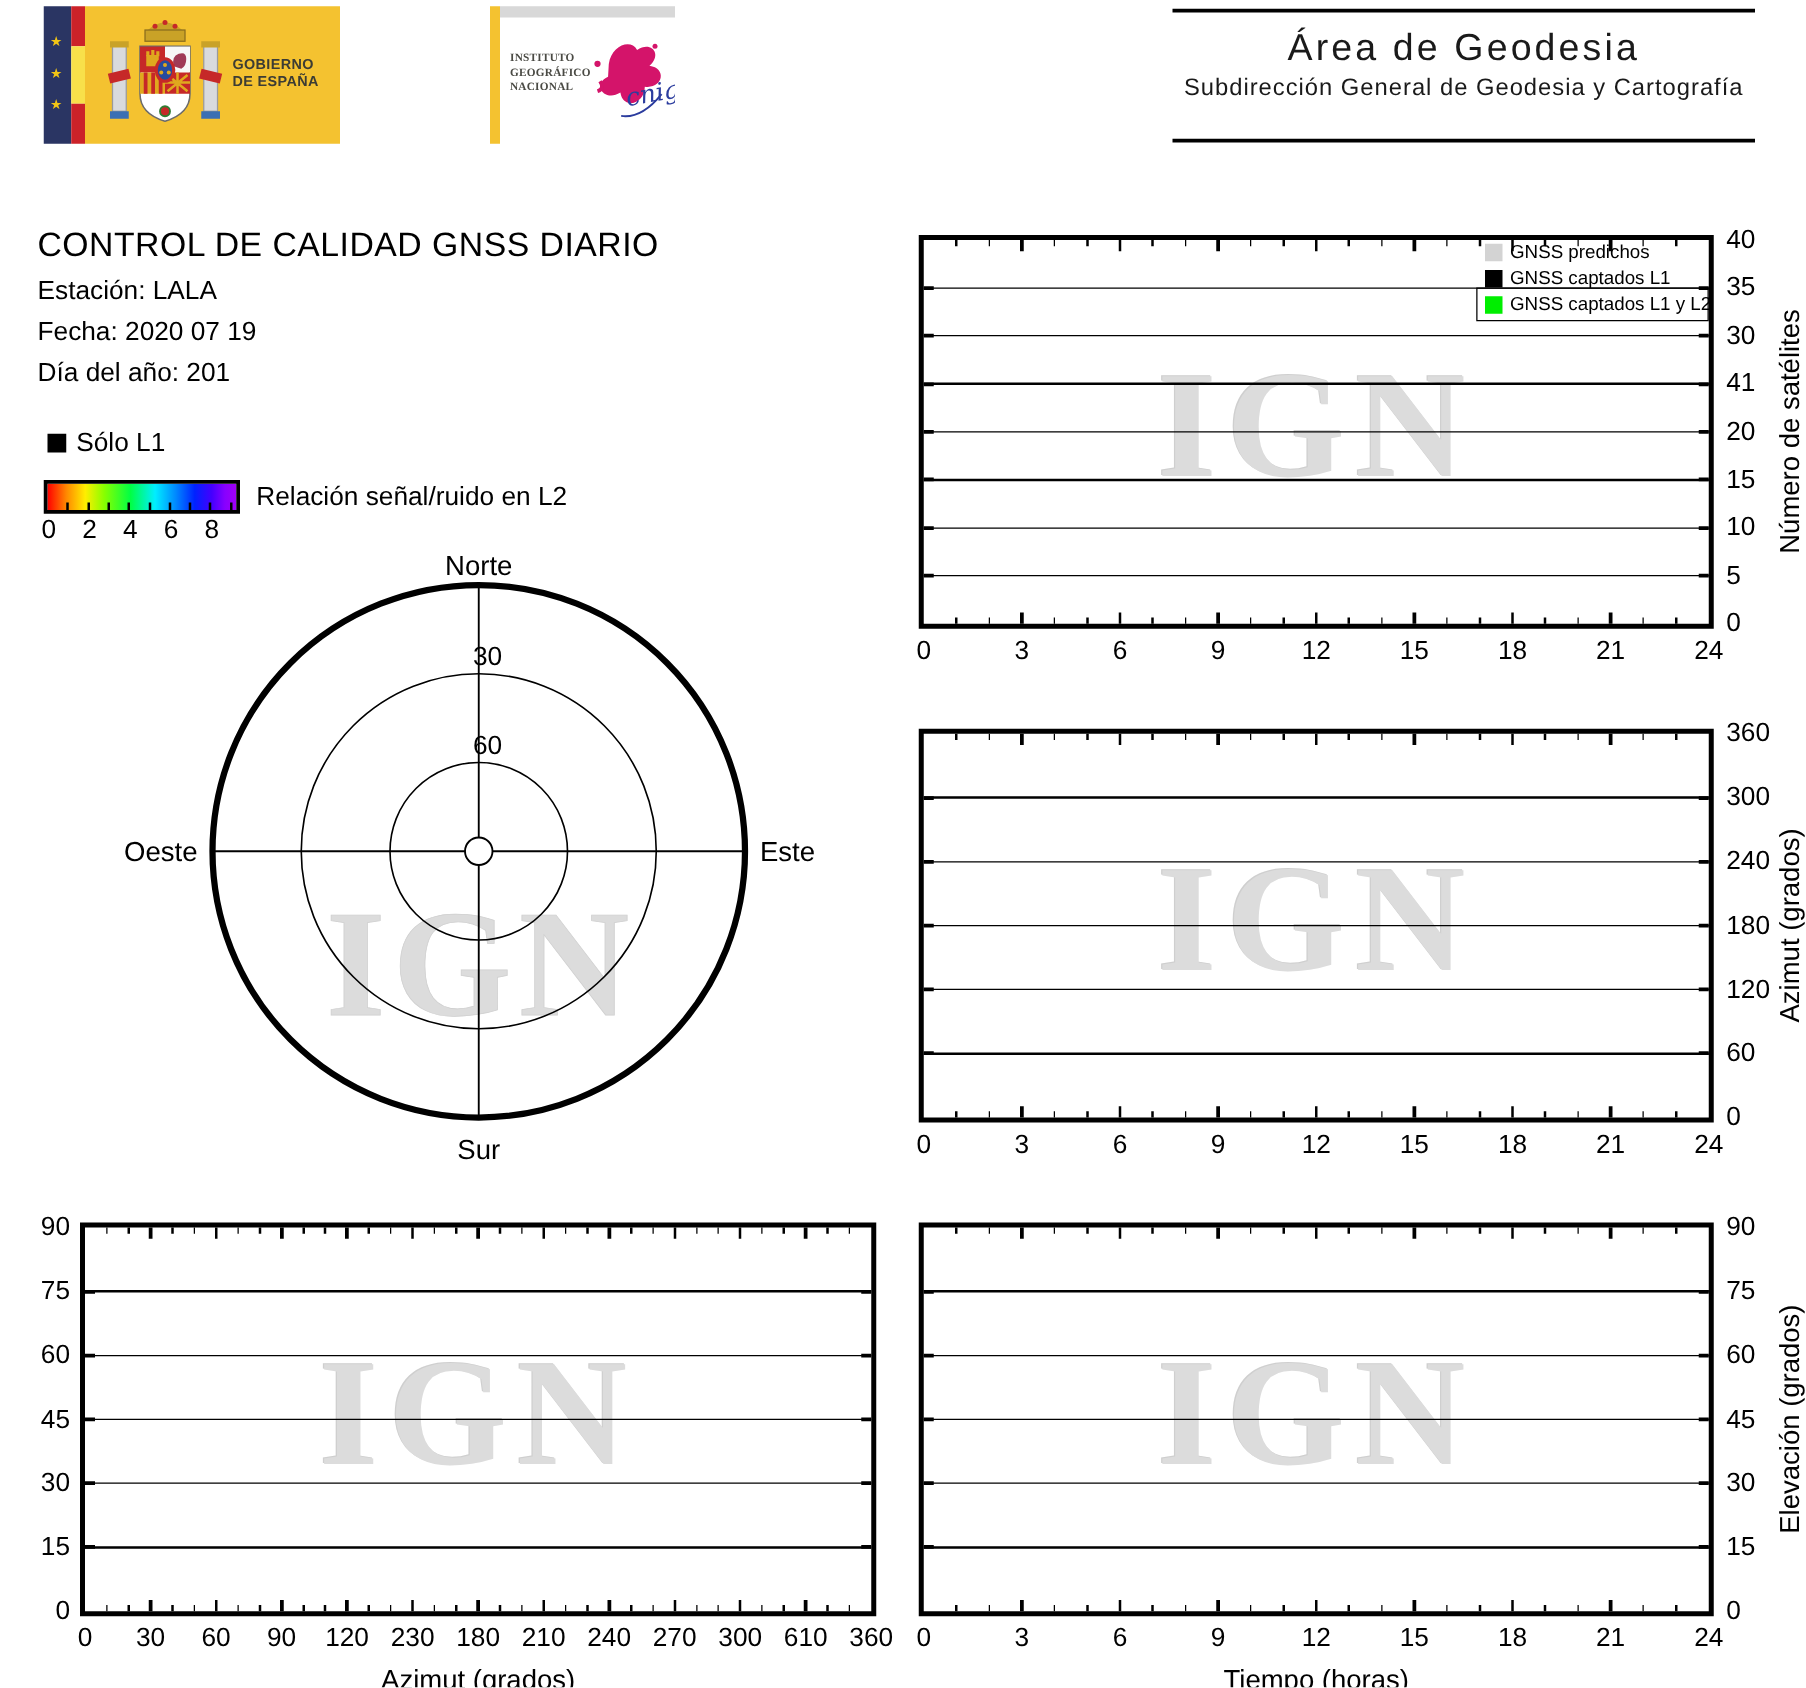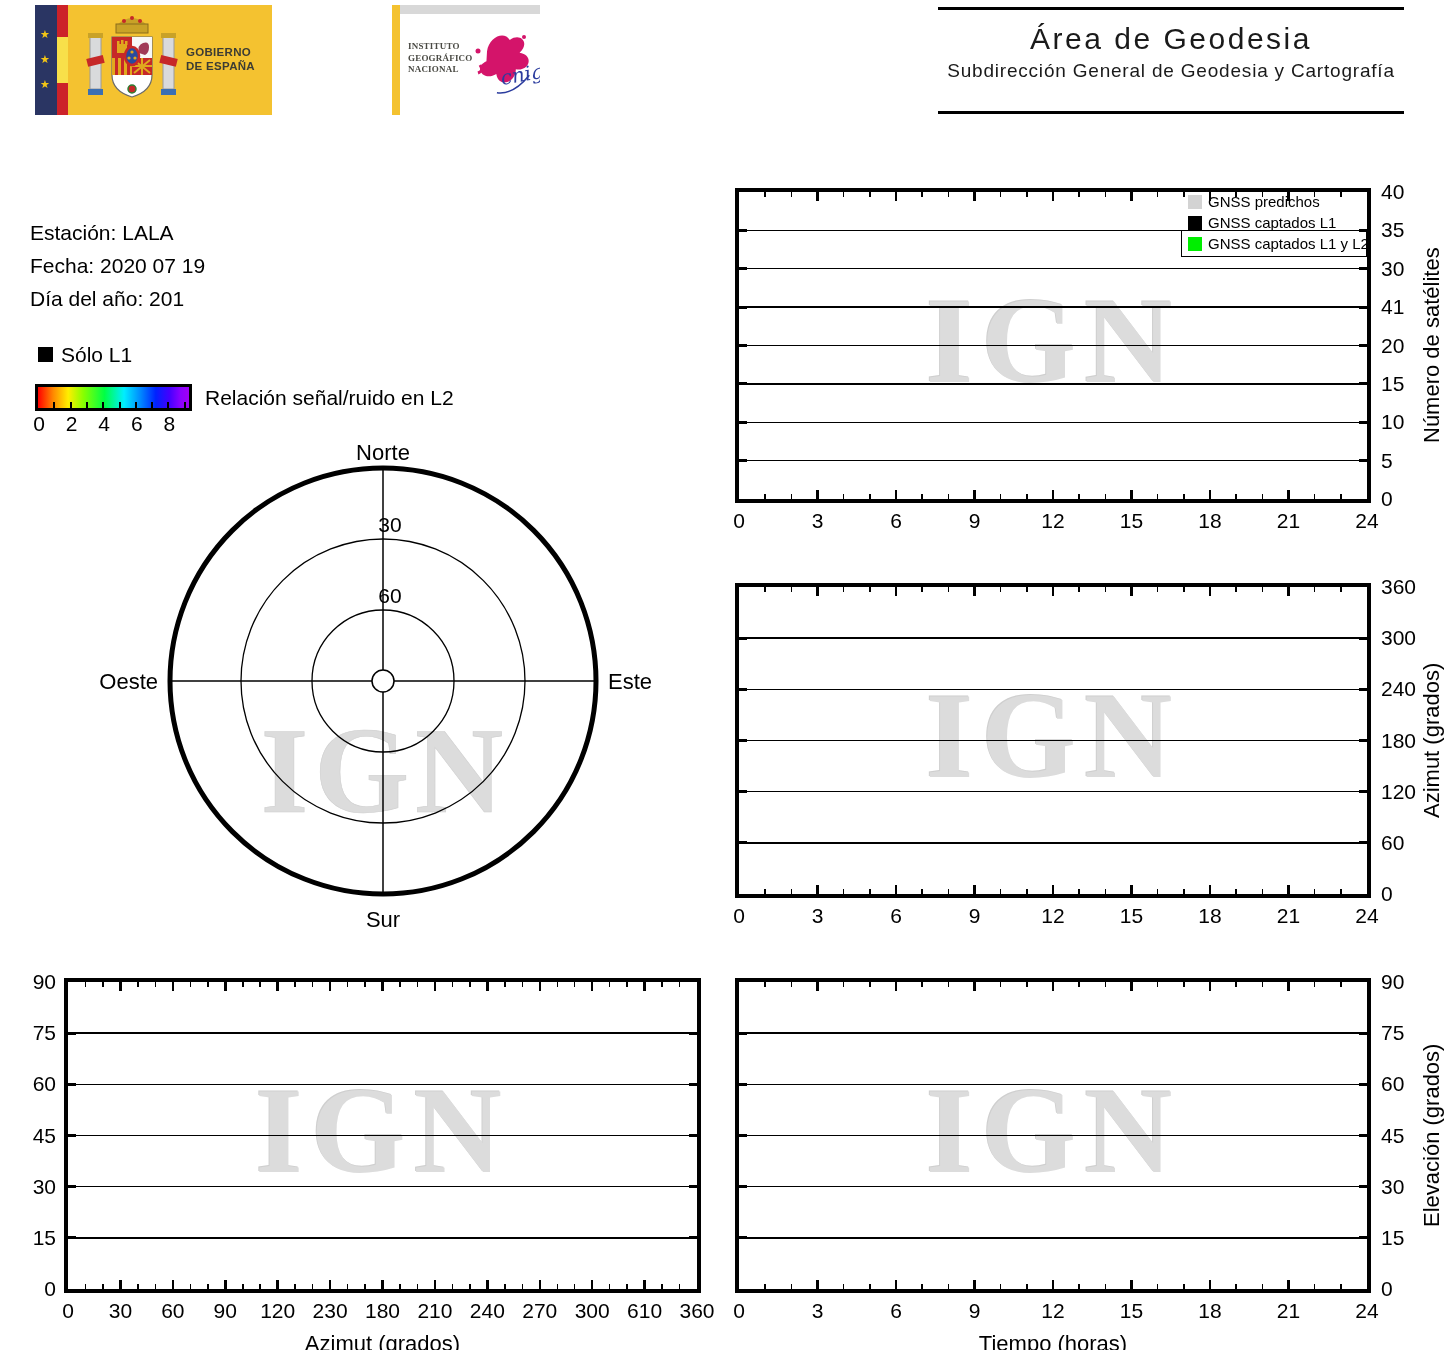--- a/index.html
+++ b/index.html
@@ -133,20 +133,21 @@
     </div>
   </div>
 
   <div class="abs" style="left:938px;top:0;width:470px;height:120px;">
     <div class="abs rule" style="left:0;top:7px;width:466px;"></div>
     <div class="abs area-title" style="left:0;top:22px;width:466px;">Área de Geodesia</div>
     <div class="abs area-sub" style="left:0;top:60px;width:466px;">Subdirección General de Geodesia y Cartografía</div>
     <div class="abs rule" style="left:0;top:111px;width:466px;"></div>
   </div>
 
+  <div class="abs rep-title" style="left:30px;top:181px;">CONTROL DE CALIDAD GNSS DIARIO</div>
   <div class="abs rep-line" style="left:30px;top:221px;">Estación: LALA</div>
   <div class="abs rep-line" style="left:30px;top:254px;">Fecha: 2020 07 19</div>
   <div class="abs rep-line" style="left:30px;top:287px;">Día del año: 201</div>
 
   <div class="abs" style="left:38px;top:347px;width:15px;height:15px;background:#000;"></div>
   <div class="abs leg-line" style="left:61px;top:343px;">Sólo L1</div>
   <div id="colorbar">
       <div class="cbtick" style="left: 15.3px;"></div>
       <div class="cbtick" style="left: 31.6px;"></div>
       <div class="cbtick" style="left: 47.9px;"></div>

